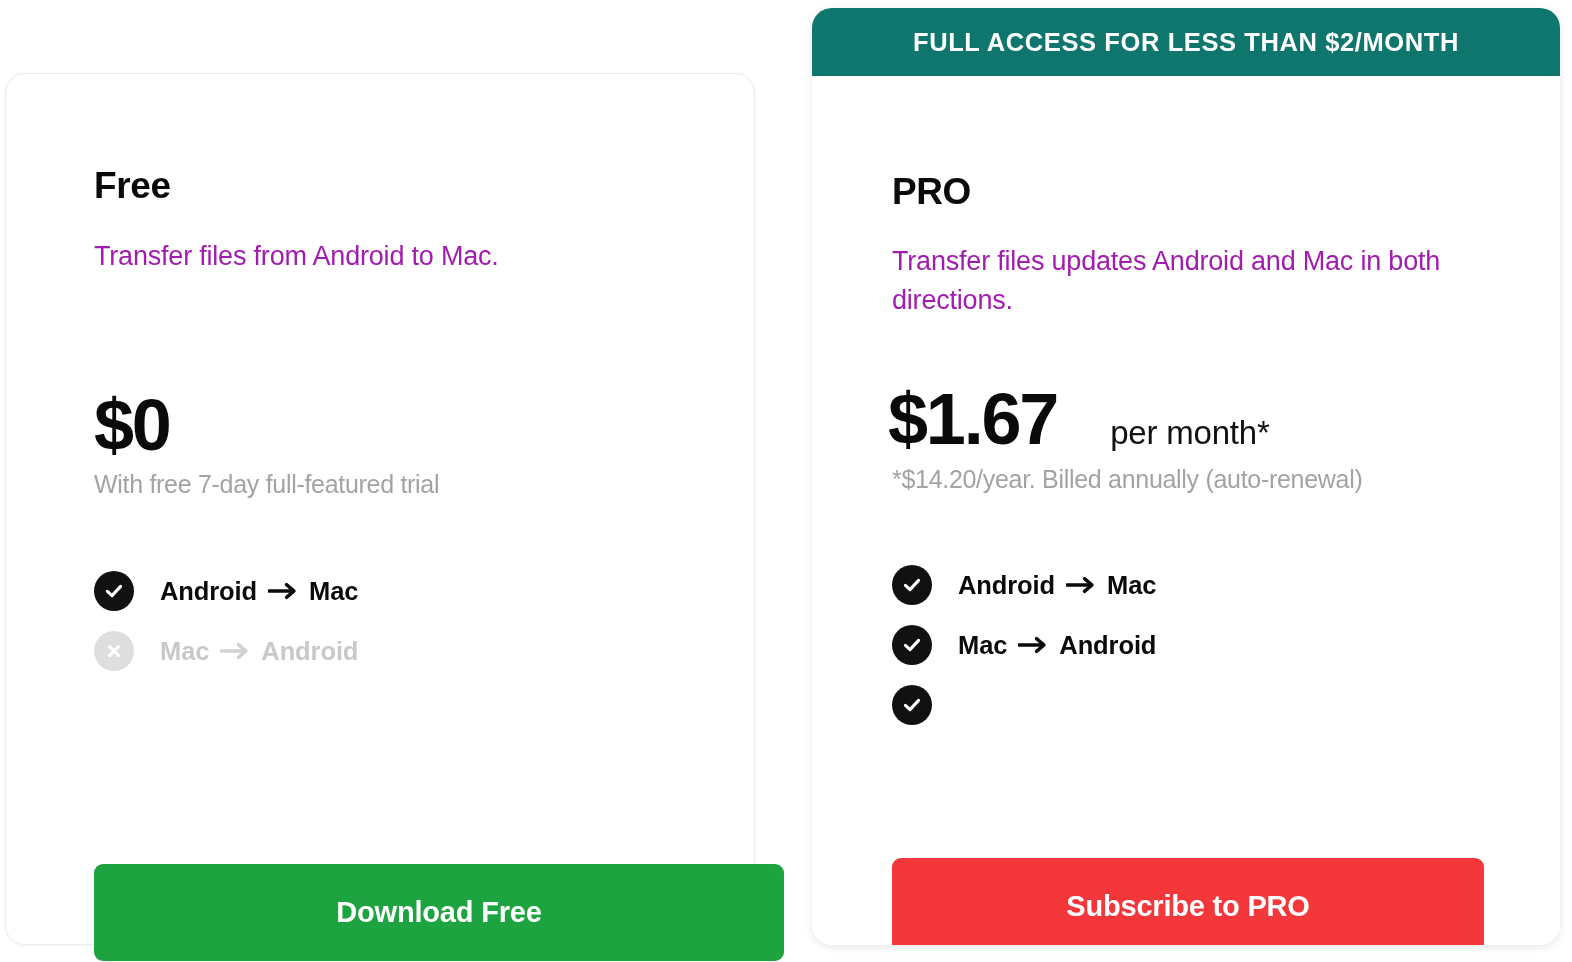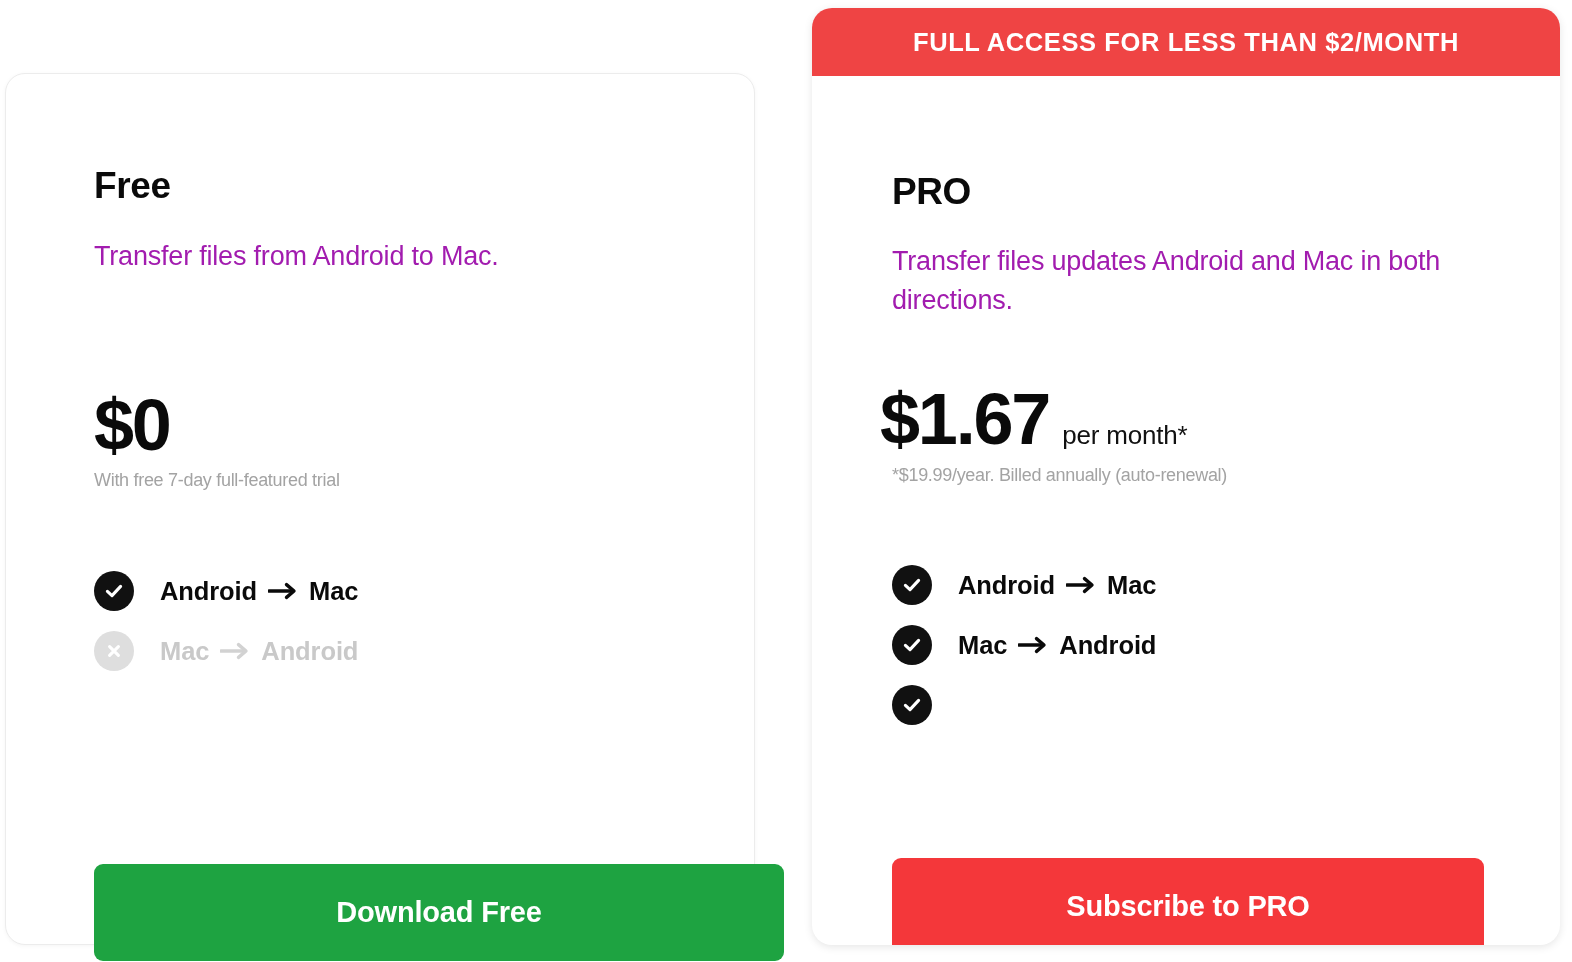--- a/index.html
+++ b/index.html
@@ -44,21 +44,21 @@
     height: 937px;
     box-sizing: border-box;
     background: #ffffff;
     border-radius: 20px;
     box-shadow: 0 2px 9px rgba(0,0,0,0.10);
     overflow: hidden;
   }
 
   .pro-banner {
     height: 68px;
-    background: #ef4444;
+    background: #0f766e;
     display: flex;
     align-items: center;
     justify-content: center;
   }
   .pro-banner-text {
     color: #ffffff;
     font-size: 25.5px;
     font-weight: bold;
     letter-spacing: 0.6px;
     text-transform: uppercase;
@@ -96,30 +96,30 @@
     white-space: nowrap;
   }
   .price-amount {
     font-size: 72px;
     font-weight: bold;
     color: #0a0a0a;
     letter-spacing: -2.2px;
     line-height: 1;
   }
   .price-period {
-    font-size: 26px;
+    font-size: 33px;
     font-weight: normal;
     color: #111111;
     margin-left: 13px;
     letter-spacing: -0.2px;
     margin-top: 12px;
   }
   .price-note {
     position: absolute;
-    font-size: 18px;
+    font-size: 25px;
     font-weight: normal;
     color: #a3a3a3;
     letter-spacing: -0.3px;
     white-space: nowrap;
   }
 
   
   .feature-list {
     position: absolute;
     list-style: none;
@@ -265,26 +265,26 @@
     <div class="pro-banner">
       <span class="pro-banner-text">FULL ACCESS FOR LESS THAN $2/MONTH</span>
     </div>
 
     <div class="card-inner">
 
       <div class="plan-name" style="left:80px; top:97px;">PRO</div>
 
       <div class="plan-desc" style="left:80px; top:166px; width:590px;">Transfer files updates Android and Mac in both directions.</div>
 
-      <div class="price-row" style="left:68px; top:307px;">
+      <div class="price-row" style="left:76px; top:307px;gap:40px;">
         <span class="price-amount">$1.67</span>
         <span class="price-period">per month*</span>
       </div>
 
-      <div class="price-note" style="left:80px; top:389px;">*$19.99/year. Billed annually (auto-renewal)</div>
+      <div class="price-note" style="left:80px; top:389px;">*$14.20/year. Billed annually (auto-renewal)</div>
 
       <ul class="feature-list" style="left:80px; top:479px;">
 
         <li class="feature-item">
           <span class="feature-icon check">
             <svg width="22" height="22" viewBox="0 0 22 22" aria-hidden="true">
               <path d="M4.4 11.3 L9 15.6 L17.6 6.4" fill="none" stroke="#ffffff" stroke-width="3.1" stroke-linecap="round" stroke-linejoin="round"></path>
             </svg>
           </span>
           <span class="feature-label">

